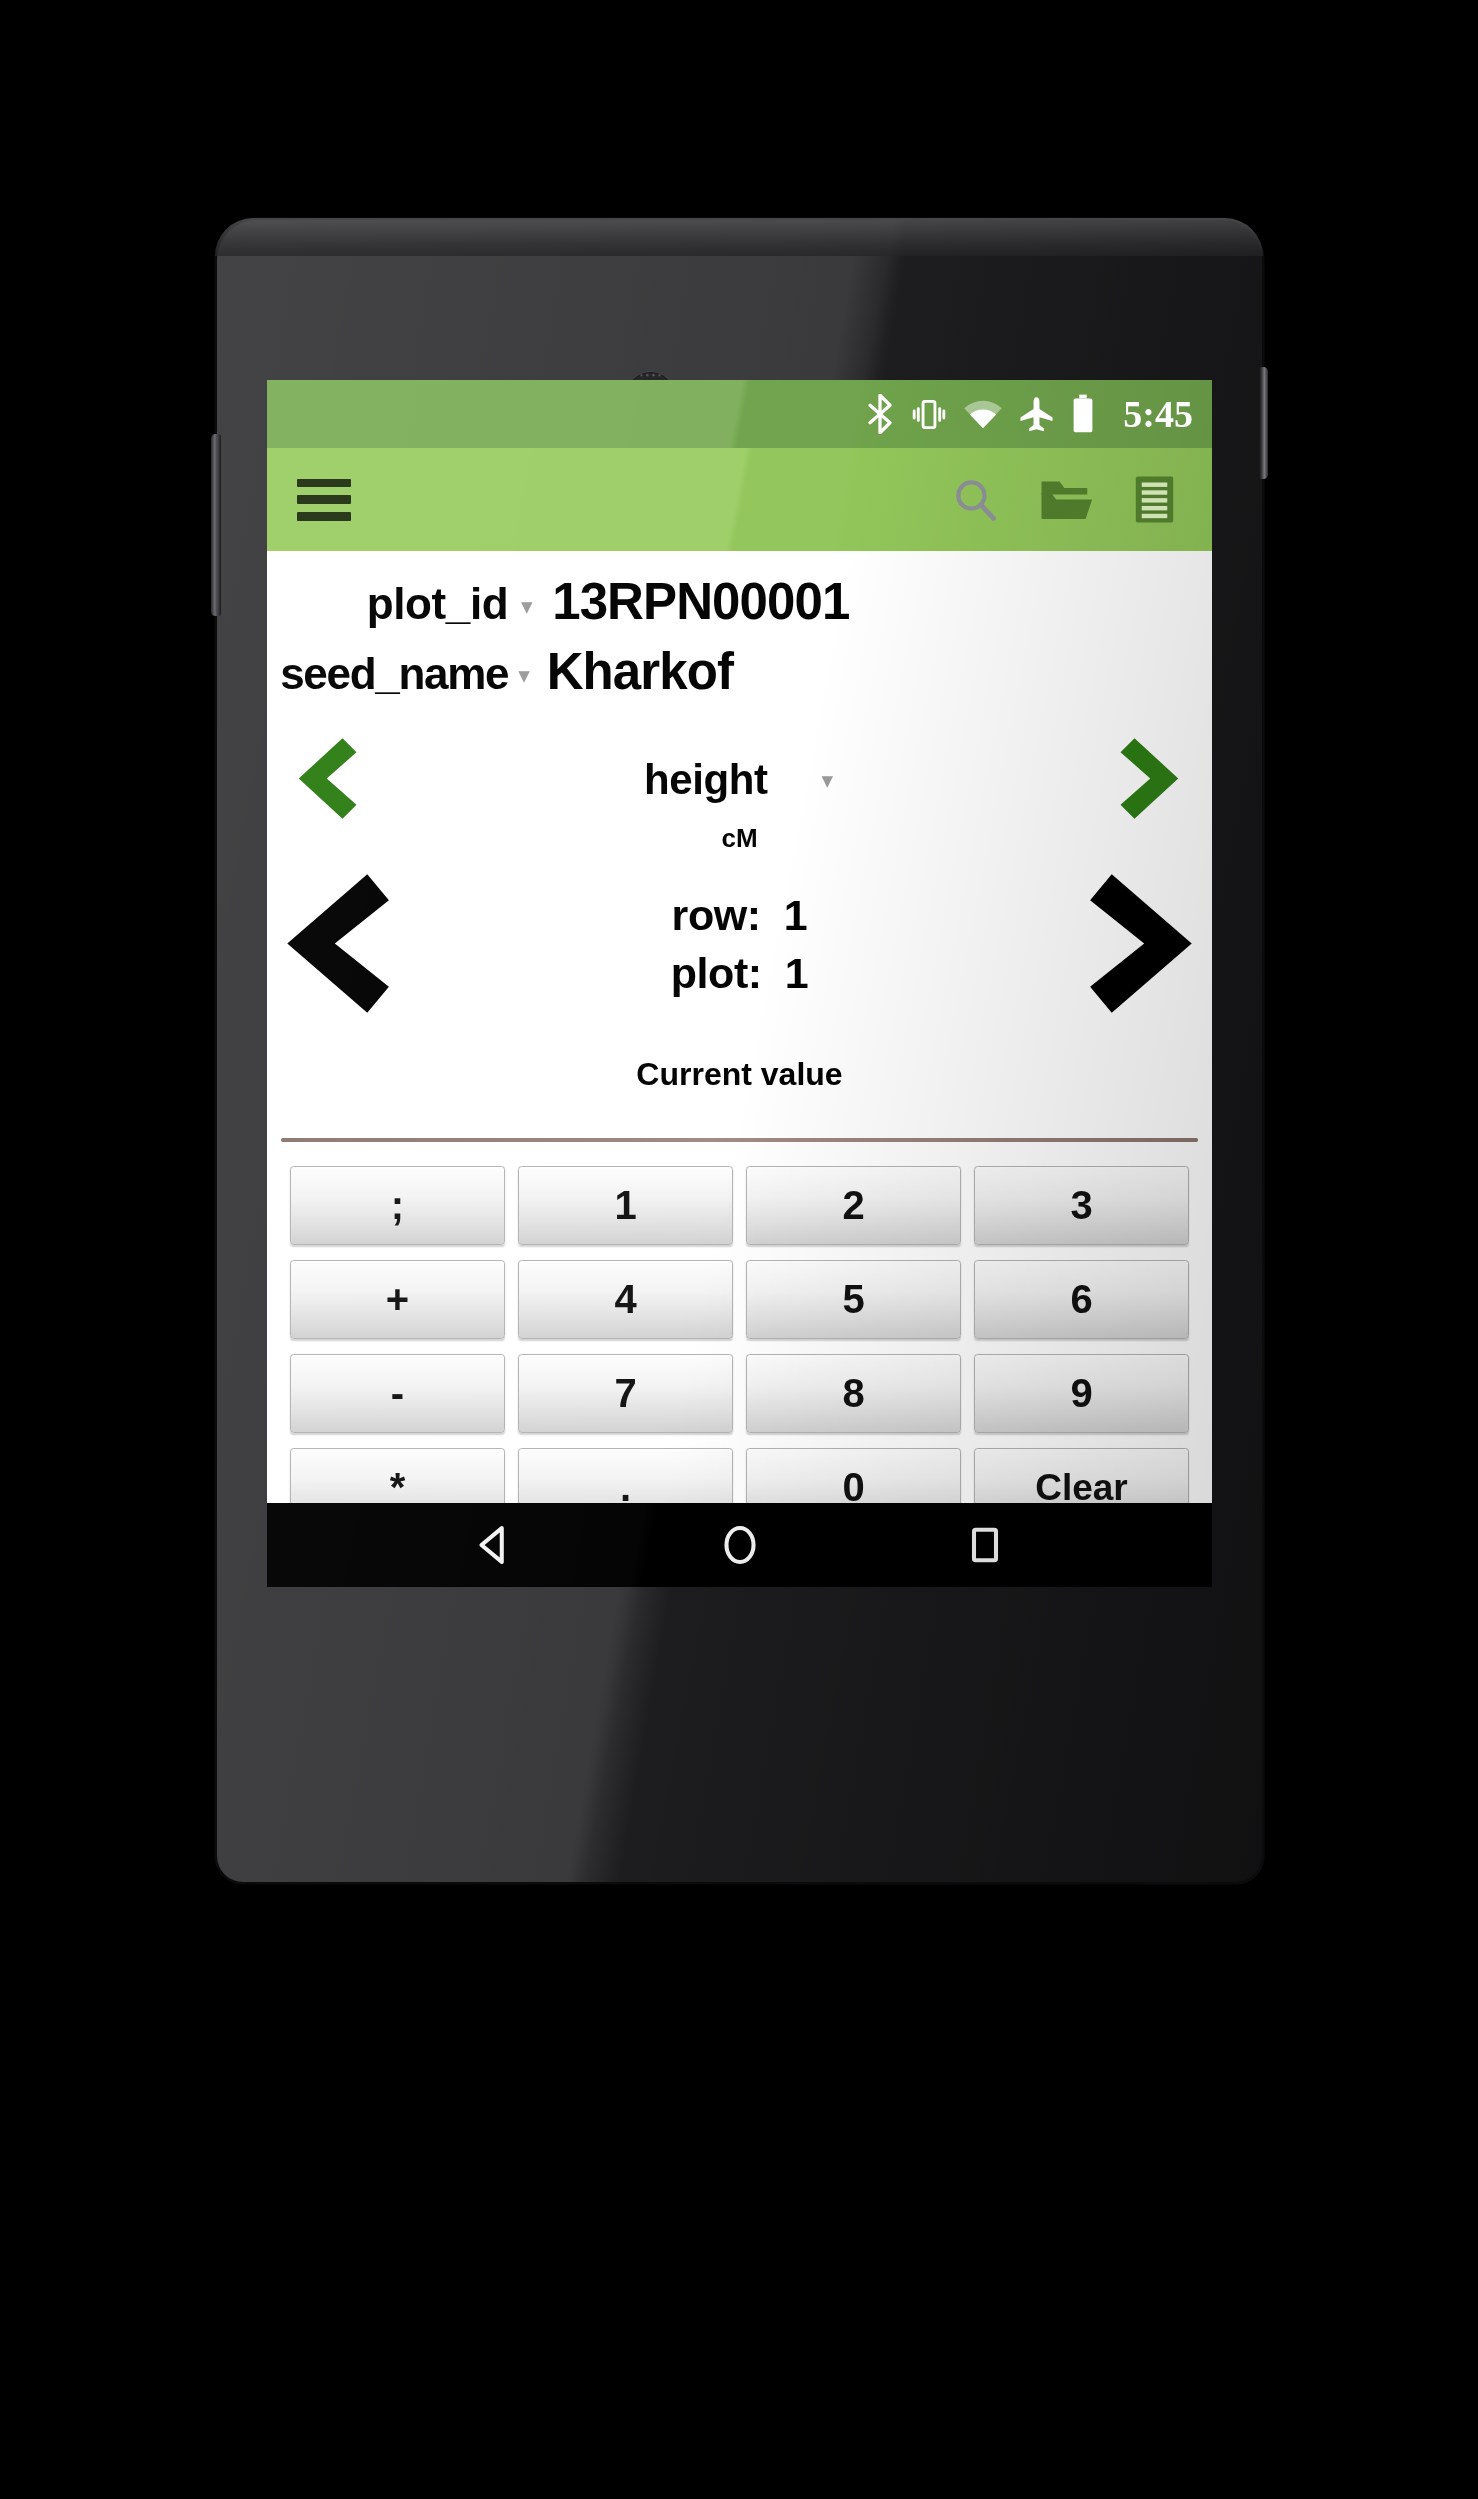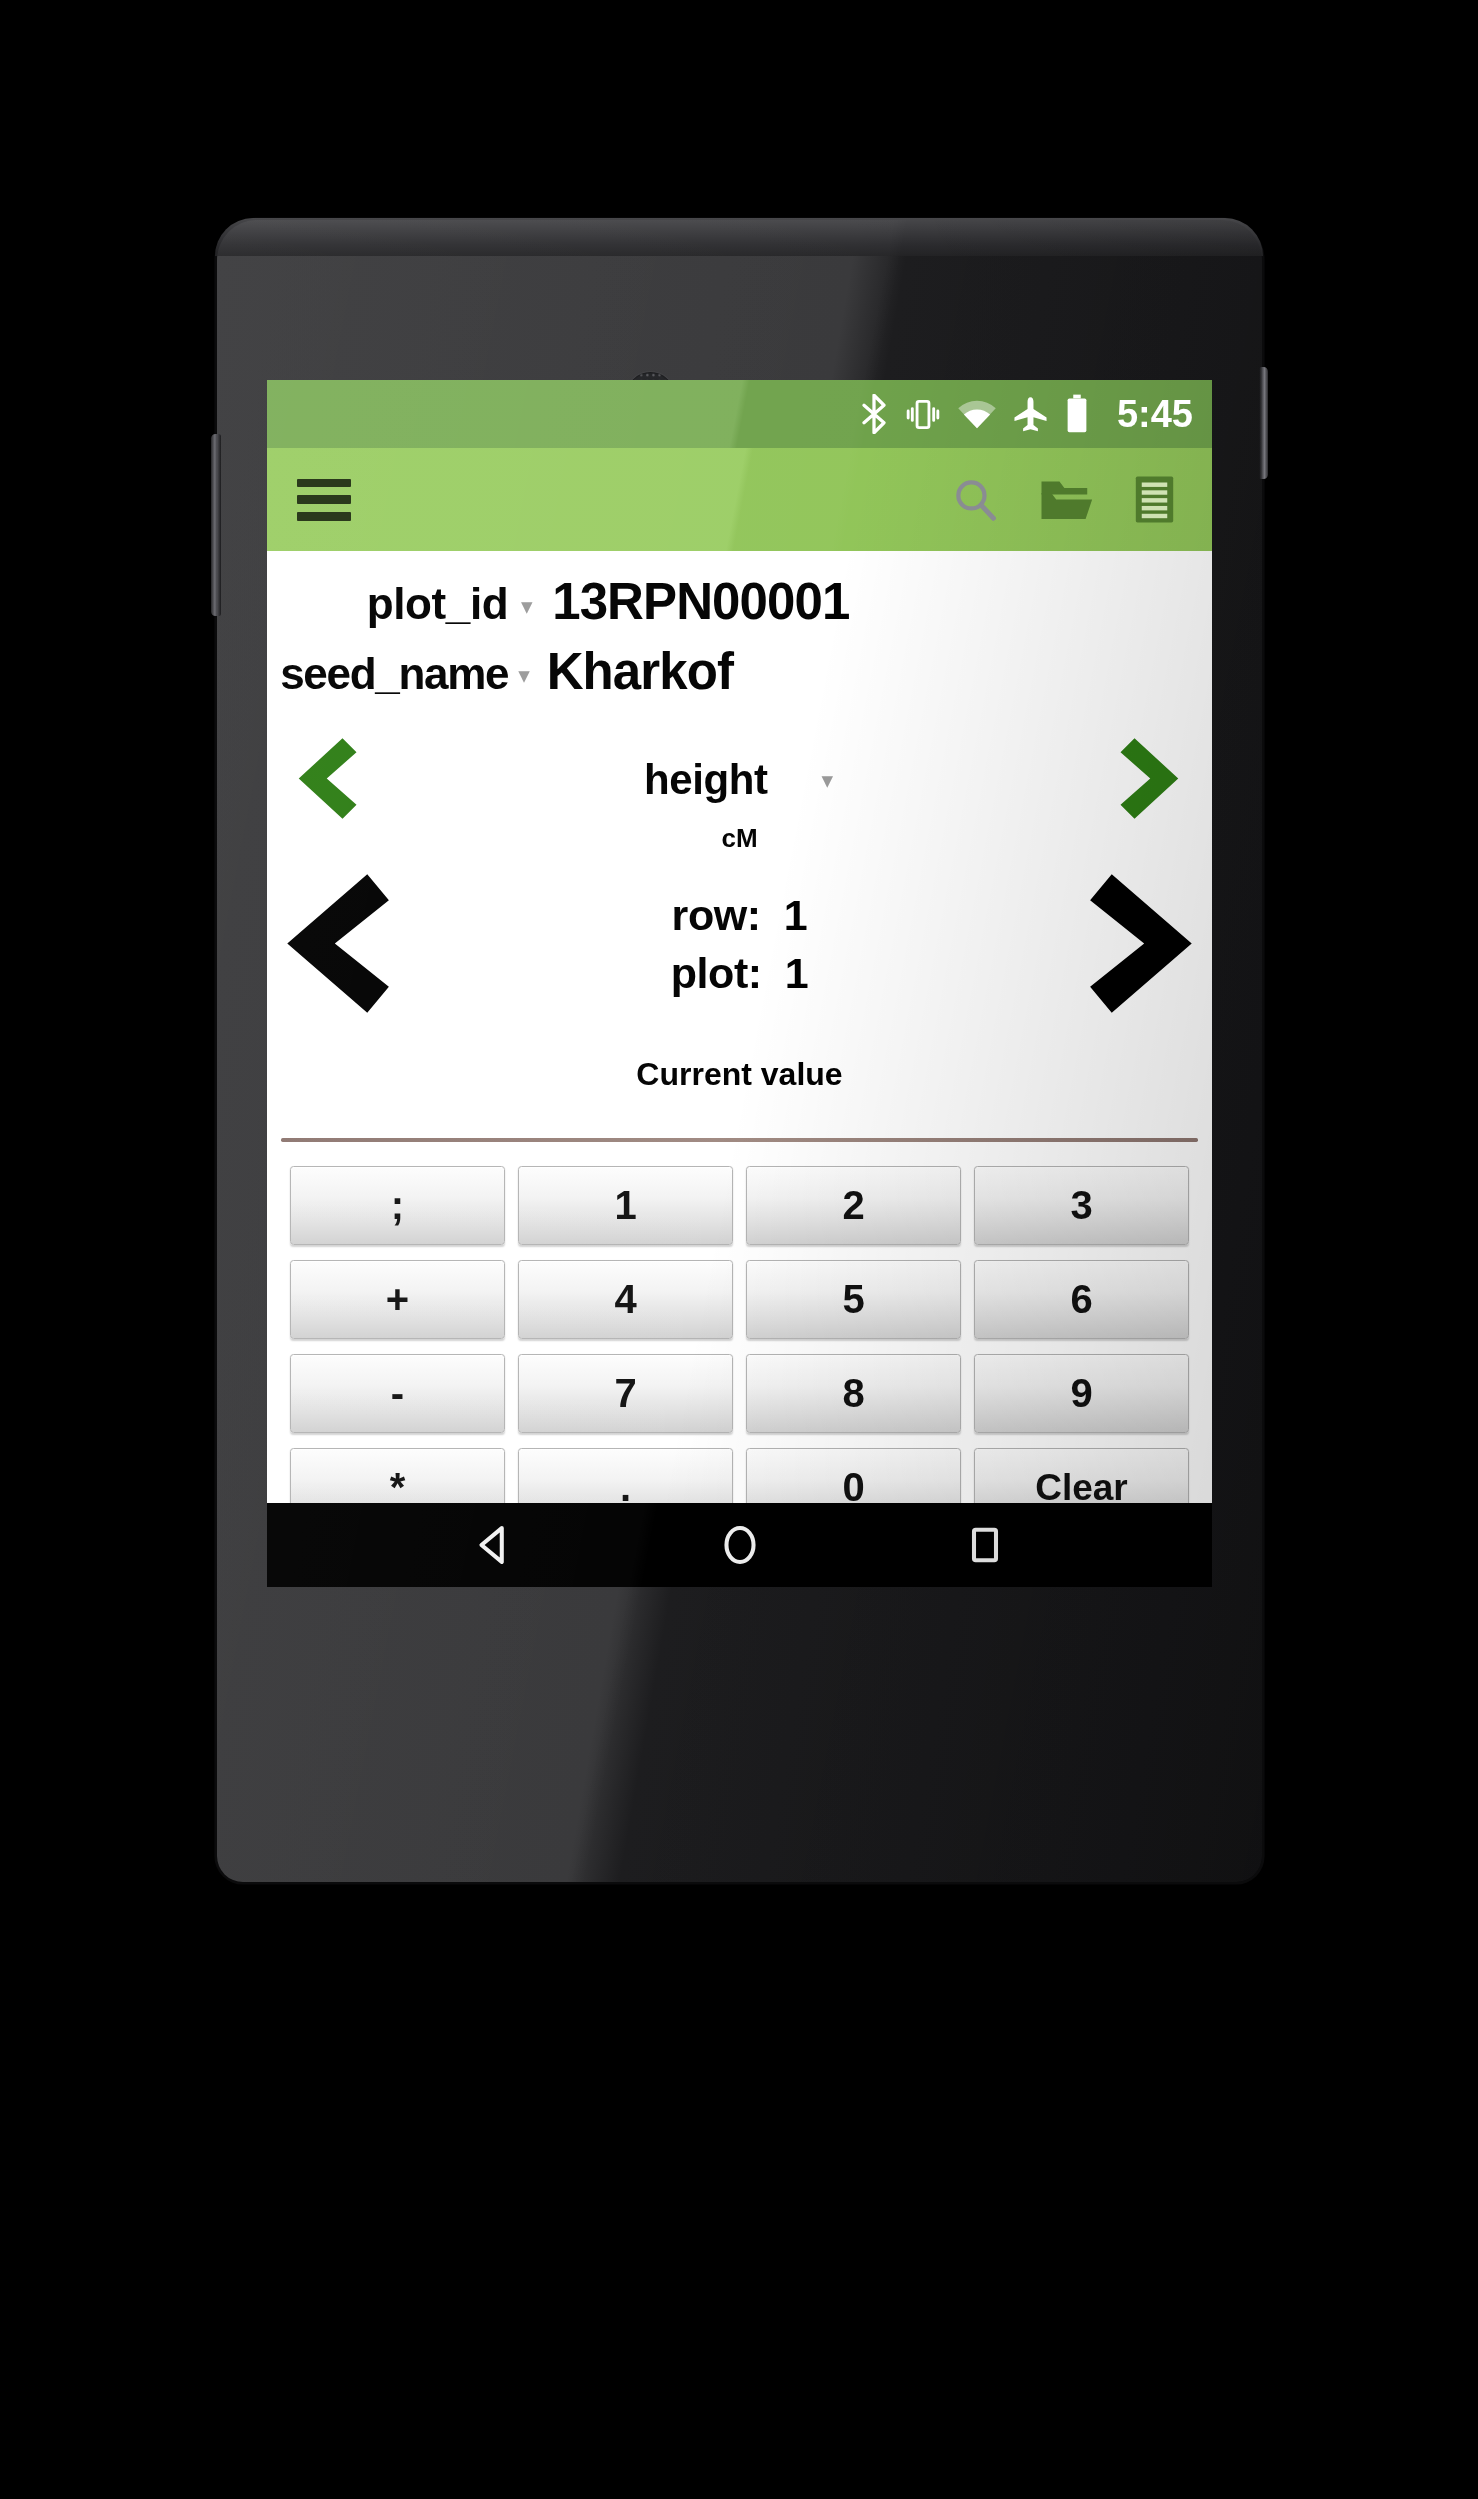--- a/index.html
+++ b/index.html
@@ -116,21 +116,21 @@
   }
   .status-icons { display: flex; align-items: center; gap: 15px; position: relative; z-index: 2; }
   .si { display: block; }
   .status-time {
     color: #ffffff;
     font-size: 38px;
     font-weight: bold;
     letter-spacing: 0px;
     margin-left: 12.2px;
     position: relative; z-index: 2;
-    font-family: Liberation Sans, sans-serif;
+    font-family: Liberation Serif, serif;
   }
 
   
   .toolbar {
     height: 103px;
     background: #96cb5c;
     display: flex;
     align-items: center;
     position: relative;
     box-sizing: border-box;

